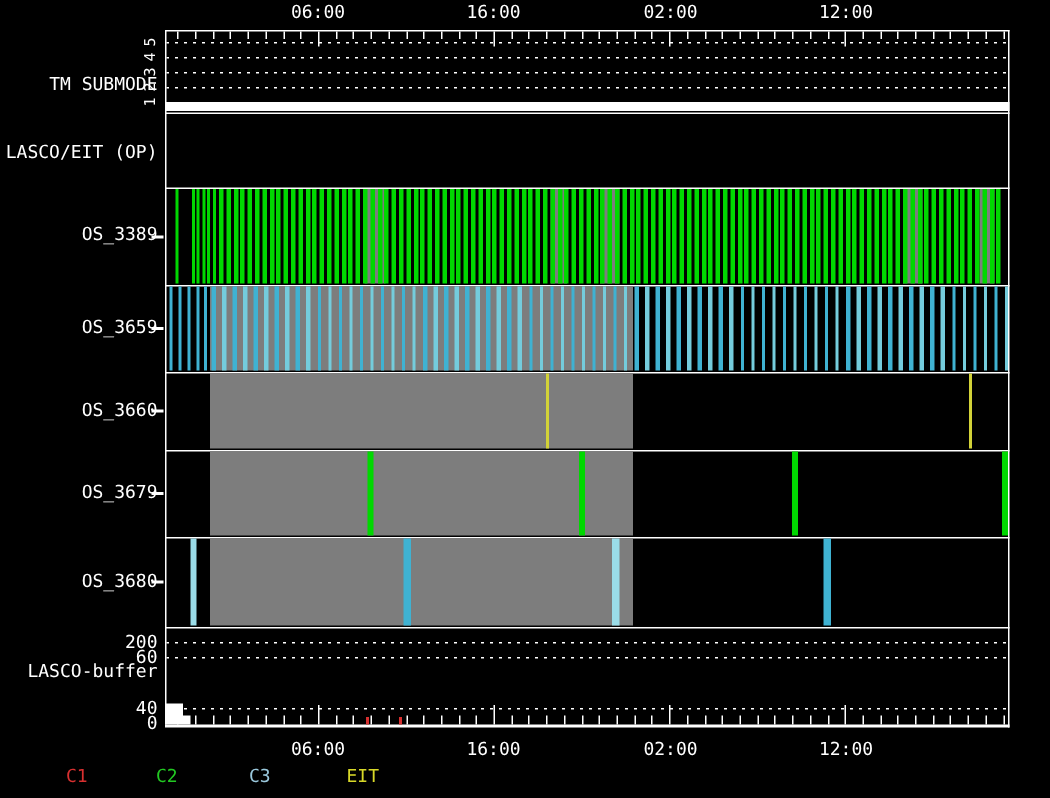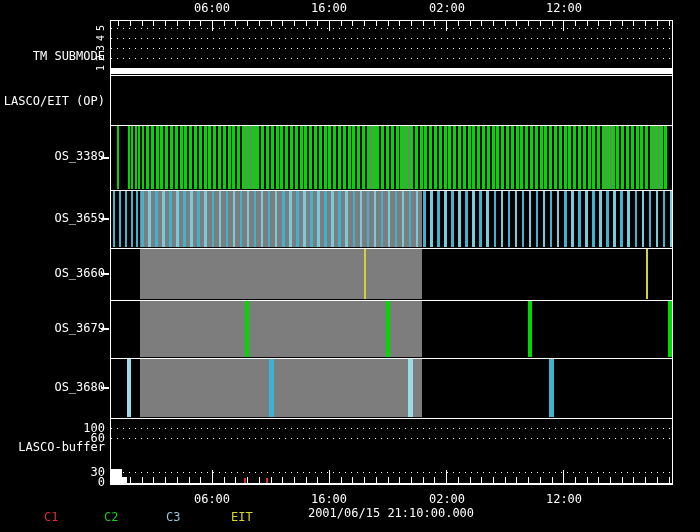--- a/index.html
+++ b/index.html
@@ -33,26 +33,25 @@
   <div class="t rlabel" style="top:322px">OS_3679</div>
   <div class="t rlabel" style="top:381px">OS_3680</div>
   <div class="t rlabel" style="top:441px">LASCO-buffer</div>
 
   <div class="t digit" style="left:95px;top:23px">5</div>
   <div class="t digit" style="left:95px;top:33px">4</div>
   <div class="t digit" style="left:95px;top:43px">3</div>
   <div class="t digit" style="left:95px;top:53px">2</div>
   <div class="t digit" style="left:95px;top:63px">1</div>
 
-  <div class="t rlabel" style="top:422px">100</div>
+  <div class="t rlabel" style="top:422px">200</div>
   <div class="t rlabel" style="top:432px">60</div>
-  <div class="t rlabel" style="top:466px">30</div>
+  <div class="t rlabel" style="top:466px">40</div>
   <div class="t rlabel" style="top:476px">0</div>
 
-  <div class="t" style="left:110px;width:562px;top:507px;text-align:center">2001/06/15 21:10:00.000</div>
 
   <div class="t legend-item" style="left: 44px; top: 511px; color: rgb(216, 48, 48);">C1</div>
   <div class="t legend-item" style="left: 104px; top: 511px; color: rgb(34, 200, 34);">C2</div>
   <div class="t legend-item" style="left: 166px; top: 511px; color: rgb(154, 200, 220);">C3</div>
   <div class="t legend-item" style="left: 231px; top: 511px; color: rgb(216, 216, 40);">EIT</div>
 <div style="position: absolute; left: 110px; top: 20px; width: 1px; height: 463px; background: rgb(255, 255, 255);"></div>
     <div style="position: absolute; left: 672px; top: 20px; width: 1px; height: 465px; background: rgb(255, 255, 255);"></div>
     <div style="position: absolute; left: 110px; top: 20px; width: 563px; height: 1px; background: rgb(255, 255, 255);"></div>
     <div style="position: absolute; left: 110px; top: 75px; width: 563px; height: 1px; background: rgb(255, 255, 255);"></div>
     <div style="position: absolute; left: 110px; top: 125px; width: 563px; height: 1px; background: rgb(255, 255, 255);"></div>

